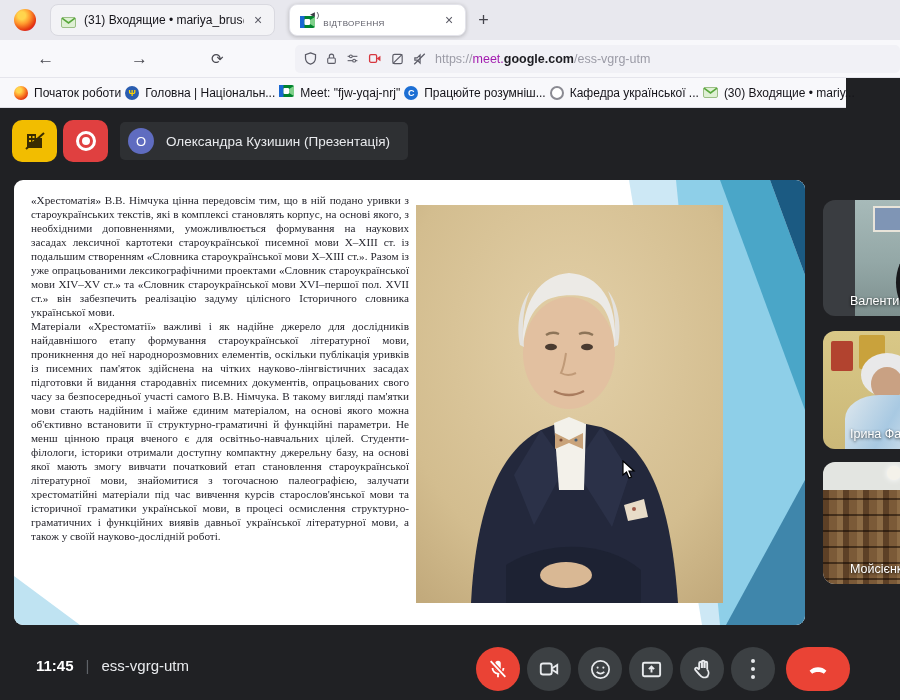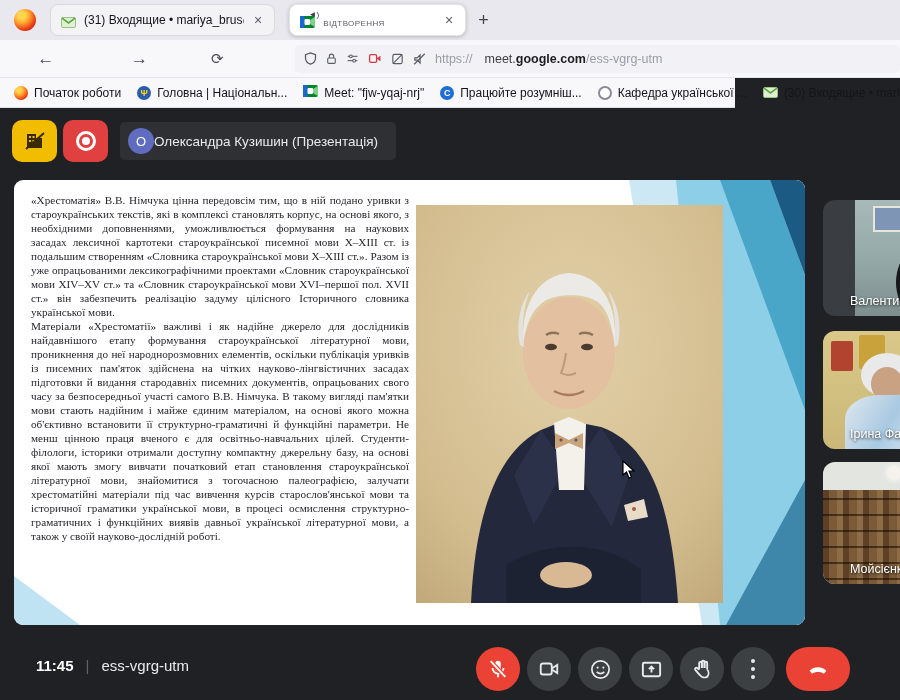--- a/index.html
+++ b/index.html
@@ -25,42 +25,42 @@
 
   .toolbar { position:absolute; left:0; top:40px; width:900px; height:38px; background:#f8f8fb; border-bottom:1px solid #e5e5ec; display:flex; align-items:center; }
   .navbtn { color:#4a4a52; font-size:17px; width:28px; text-align:center; }
   .navbtn.back { margin-left:32px; }
   .navbtn.fwd { margin-left:66px; }
   .navbtn.reload { margin-left:50px; font-size:15px; }
   .urlbar { margin-left:64px; width:612px; height:28px; background:#f1f1f6; border-radius:5px; display:flex; align-items:center; padding:0 8px; }
   .urlicons { display:flex; align-items:center; gap:7px; }
   .urlicons svg { display:block; }
   .urltext { font-size:12.5px; margin-left:8px; white-space:nowrap; }
-  .u-gray { color:#9b9ba6; } .u-sub { color:#404040;margin-left:12px; } .u-host { color:#1d1d22; font-weight:700; }
-
-  .bookmarks { position:absolute; left:0; top:78px; width:735px; height:30px; background:#f8f8fb; border-bottom:1px solid #dfdfe6; display:flex; align-items:center; gap:16px; padding-left:14px; }
+  .u-gray { color:#9b9ba6; } .u-sub { color:#a21caf; } .u-host { color:#1d1d22; font-weight:700; }
+
+  .bookmarks { position:absolute; left:0; top:78px; width:846px; height:30px; background:#f8f8fb; border-bottom:1px solid #dfdfe6; display:flex; align-items:center; gap:4px; padding-left:14px; }
   .bm { display:flex; align-items:center; gap:6px; font-size:12px; color:#15141a; white-space:nowrap; }
   .bicon { width:14px; height:14px; border-radius:50%; display:flex; align-items:center; justify-content:center; font-size:9px; font-weight:700; flex:0 0 auto; }
   .bi-fx { background:radial-gradient(circle at 35% 30%, #ffd54d 0 18%, #ff9a2e 40%, #e4350f 75%); }
   .bi-tr { background:#2a5db0; color:#ffd500; }
   .bi-c  { background:#1d6fd4; color:#fff; }
   .bi-ring { border:2.5px solid #8a8a92; background:#fff; }
 
   
   .meet { position:absolute; left:0; top:108px; width:900px; height:592px; background:#202124; }
 
   .ext-btn { position:absolute; width:45px; height:42px; border-radius:10px; }
   .ext-yellow { left:12px; top:12px; background:#f2bd00; display:flex; align-items:center; justify-content:center; }
   .ext-red { left:63px; top:12px; background:#e04040; display:flex; align-items:center; justify-content:center; }
   .rec-ring { width:20px; height:20px; border:3px solid #fff; border-radius:50%; display:flex; align-items:center; justify-content:center; }
   .rec-dot { width:8px; height:8px; background:#fff; border-radius:50%; }
 
   .presenter-pill { position:absolute; left:120px; top:14px; height:38px; background:#2e3033; border-radius:5px; display:flex; align-items:center; padding:0 18px 0 8px; }
   .avatar { width:26px; height:26px; border-radius:50%; background:#5f6cc0; color:#fff; font-size:13px; display:flex; align-items:center; justify-content:center; }
-  .presenter-name { color:#e8eaed; font-size:13.5px; margin-left:0; white-space:nowrap; }
+  .presenter-name { color:#e8eaed; font-size:13.5px; margin-left:12px; white-space:nowrap; }
 
   
   .slide { position:absolute; left:14px; top:72px; width:791px; height:445px; background:#ffffff; border-radius:9px; overflow:hidden; }
   .slide-deco { position:absolute; right:0; top:0; }
   .slide-text { position:absolute; left:17px; top:13px; width:378px; font-family:"Liberation Serif", serif; font-size:11.2px; line-height:14px; color:#26262e; text-align:justify; }
   .slide-text p + p { margin-top:0; }
   .portrait { position:absolute; left:402px; top:25px; }
 
   
   .cursor { position:absolute; left:622px; top:352px; }

